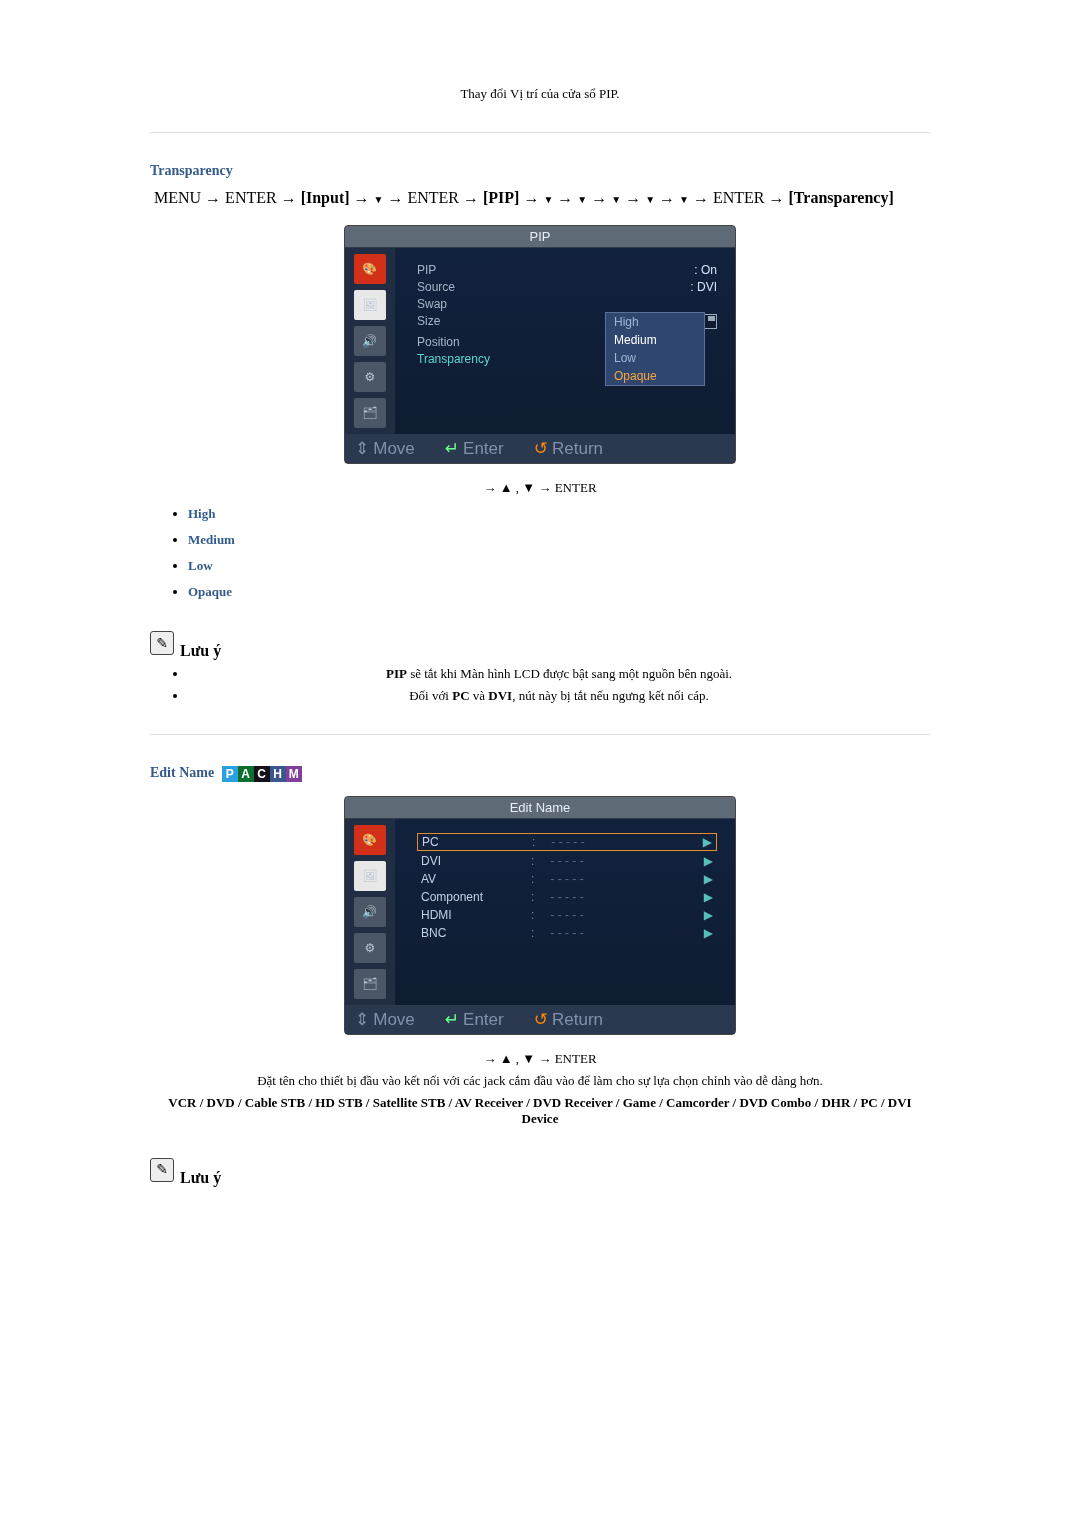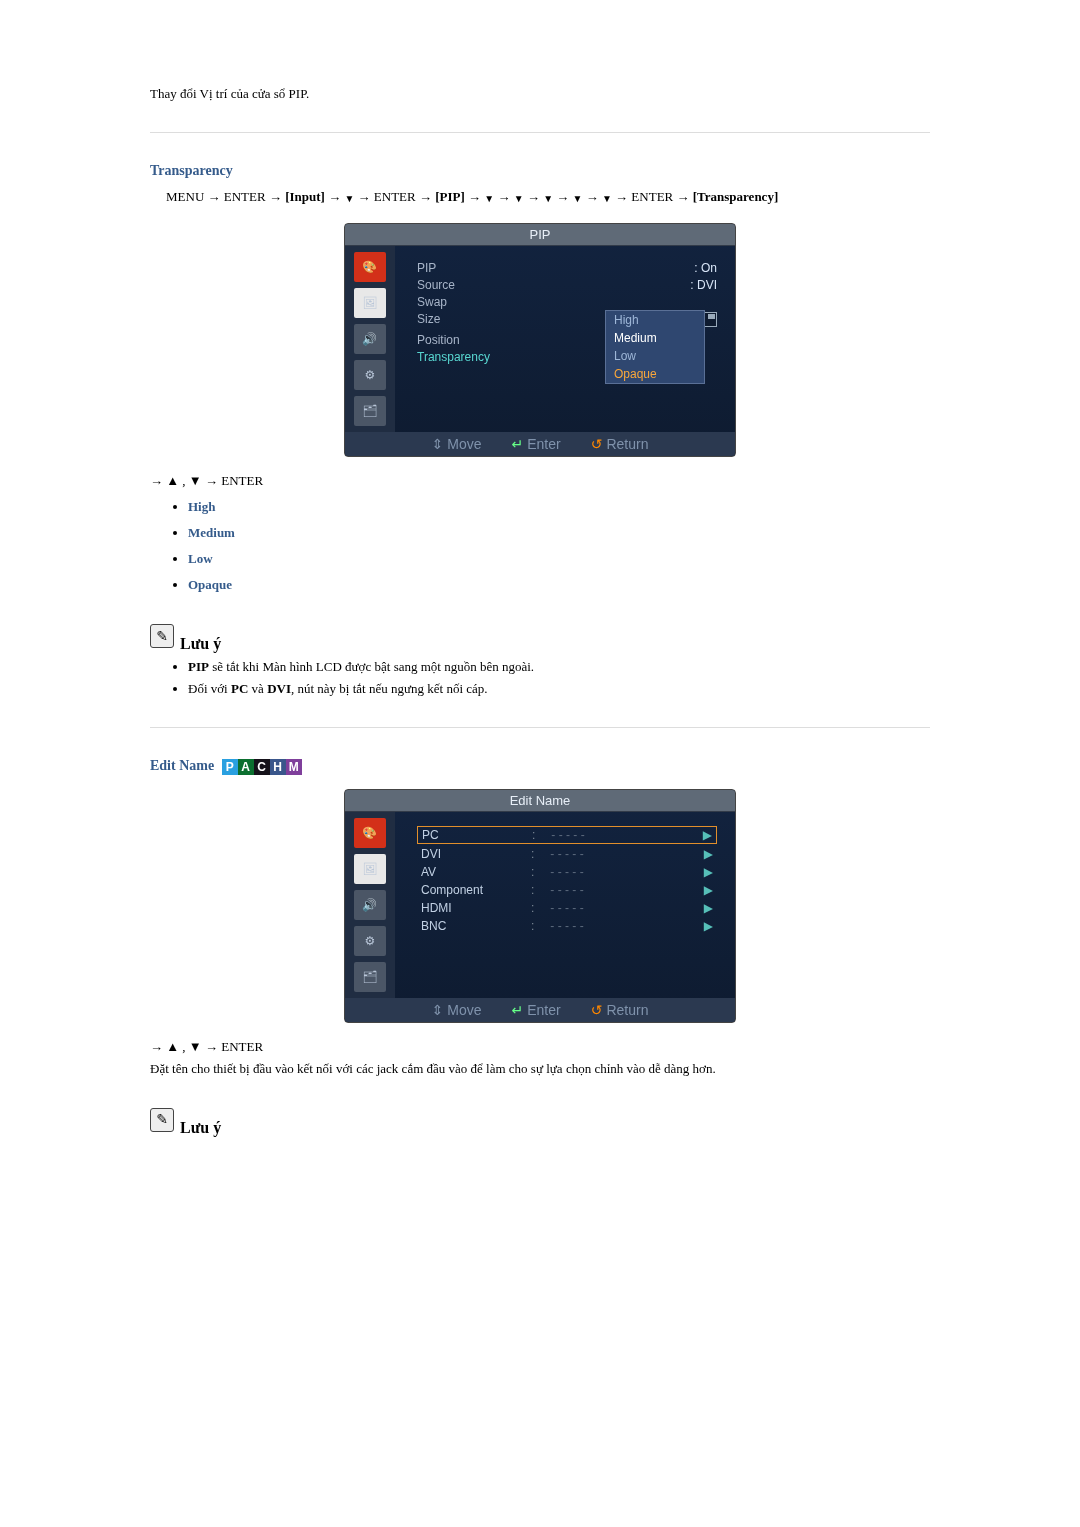--- a/index.html
+++ b/index.html
@@ -16,29 +16,30 @@
   padding: 80px 0 40px 0;
 }
 .section-title {
   color: #355b8b;
   font-weight: bold;
   font-size: 14px;
   margin: 14px 0 10px 0;
 }
 .plain {
   margin: 6px 0;
+  text-align: center;
 }
 hr {
   border: none;
   border-top: 1px solid #ddd;
   margin: 30px 0;
 }
 .navpath {
-  margin: 10px 0 18px 16px;
-  font-size: 13px;
+  margin: 10px 0 18px 4px;
+  font-size: 16px;
 }
 .navpath .kw { font-weight: bold; }
 .navpath .down::after { content: "▼"; font-size: 10px; vertical-align: middle;}
 
 
 .osd {
   width: 390px;
   margin: 14px auto 16px auto;
   background: linear-gradient(#12233f, #0e1b30);
   border: 1px solid #444;
@@ -117,23 +118,22 @@
 .osd-dropdown .opt {
   padding: 2px 8px;
   color:#9eb7d8;
   font-size: 12px;
 }
 .osd-dropdown .opt.med { color:#fff; }
 .osd-dropdown .opt.sel { color:#f9a73b; }
 .osd-footer {
   background:#2b3950;
   color:#7f92ab;
-  font-size: 14px;
-  display: flex;
-  justify-content: center;
+  font-size: 17px;
+  display: flex;
   gap: 30px;
   padding: 4px 10px;
 }
 .osd-footer span::before {
   margin-right: 4px;
 }
 .osd-footer .move::before { content:"⇕"; }
 .osd-footer .enter::before { content:"↵"; color:#6f8; }
 .osd-footer .ret::before { content:"↺"; color:#f80; }
 
@@ -166,21 +166,21 @@
   width:22px;height:22px;
   border:1px solid #444;
   display:flex;align-items:center;justify-content:center;
   font-size:14px; border-radius:3px;
   background:#eee;
 }
 .note-head .nlabel {
   font-size:16px; font-weight:bold;margin-top:16px;
 }
 ul.notes { margin:4px 0 8px 20px; padding:0 0 0 18px; }
-ul.notes li { margin:6px 0; }
+ul.notes li { margin:6px 0;text-align:center; }
 
 .mode-badges {
   display:inline-flex;
   gap:0;
   margin-left:4px;
   vertical-align: middle;
 }
 .mode-badges span {
   display:inline-block;
   width:16px; height:16px;
@@ -360,19 +360,20 @@
     </div>
     <div class="osd-footer">
       <span class="move">Move</span>
       <span class="enter">Enter</span>
       <span class="ret">Return</span>
     </div>
   </div>
 
   <p class="plain">→ ▲ , ▼ → ENTER</p>
   <p class="plain">Đặt tên cho thiết bị đầu vào kết nối với các jack cắm đầu vào để làm cho sự lựa chọn chỉnh vào dễ dàng hơn.</p>
+  <p class="plain bold">VCR / DVD / Cable STB / HD STB / Satellite STB / AV Receiver / DVD Receiver / Game / Camcorder / DVD Combo / DHR / PC / DVI Device</p>
 
   <div class="note-head">
     <span class="nicon">✎</span>
     <span class="nlabel">Lưu ý</span>
   </div>
 
 </div>
 
 </body></html>

